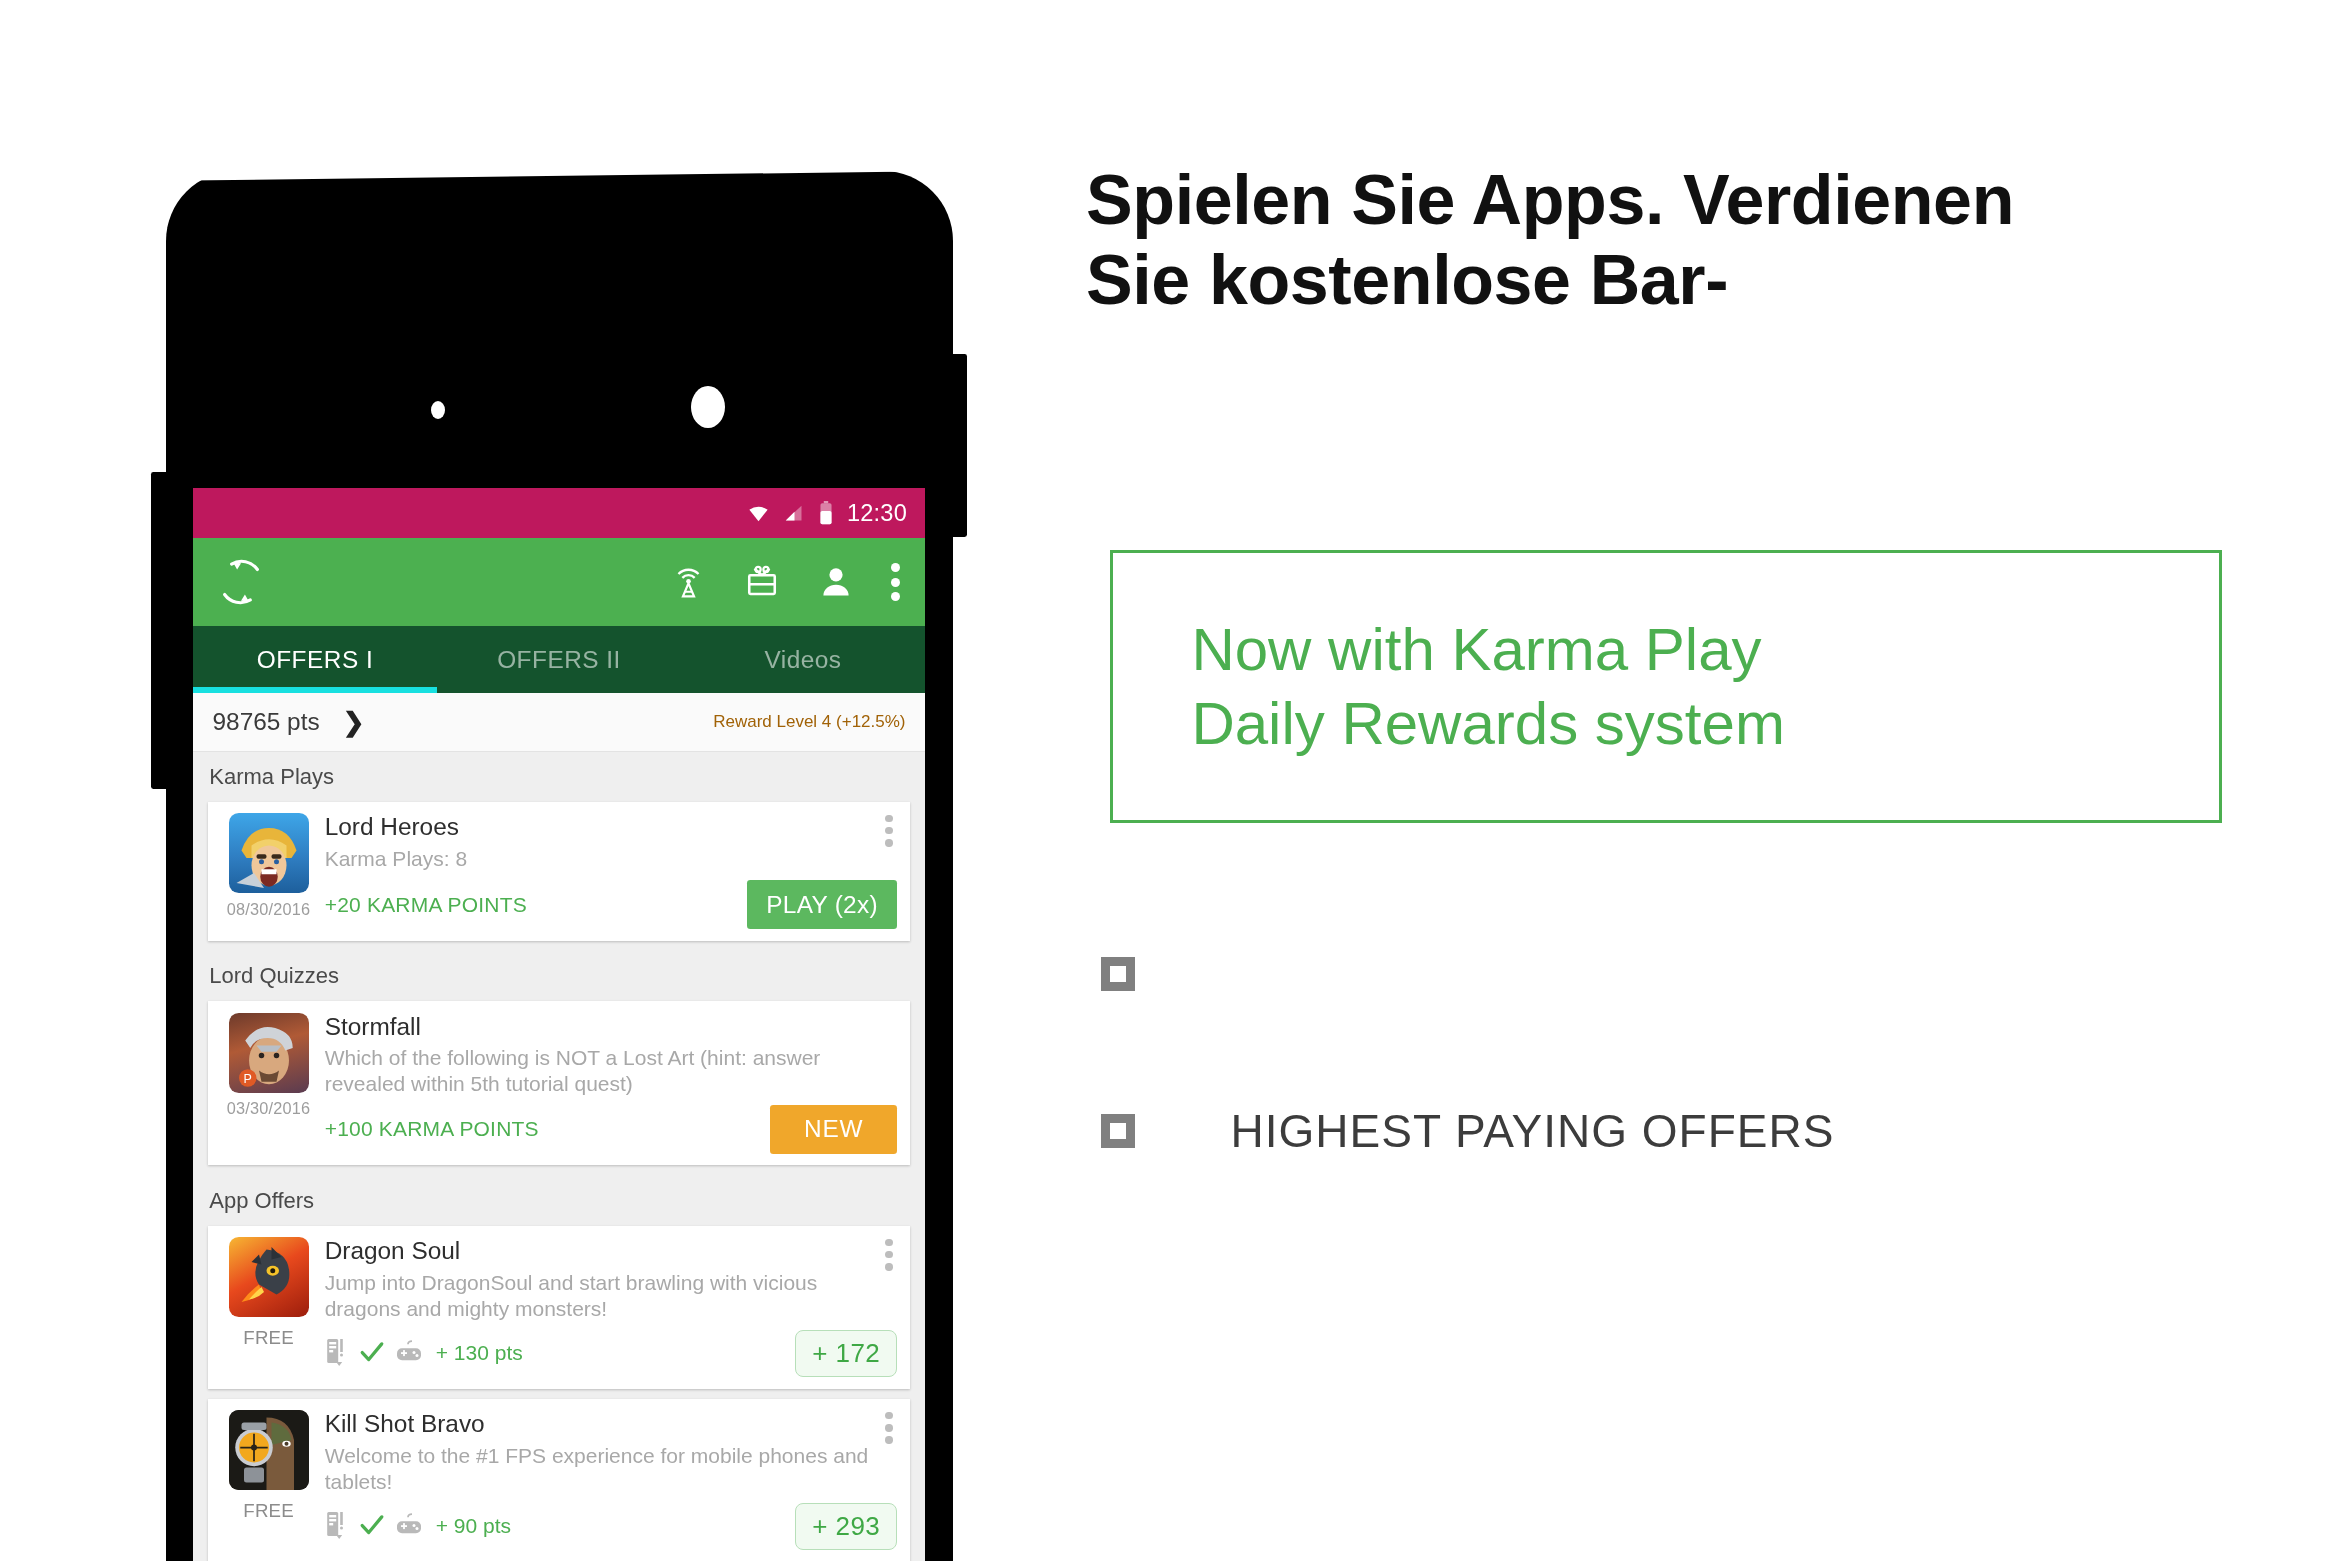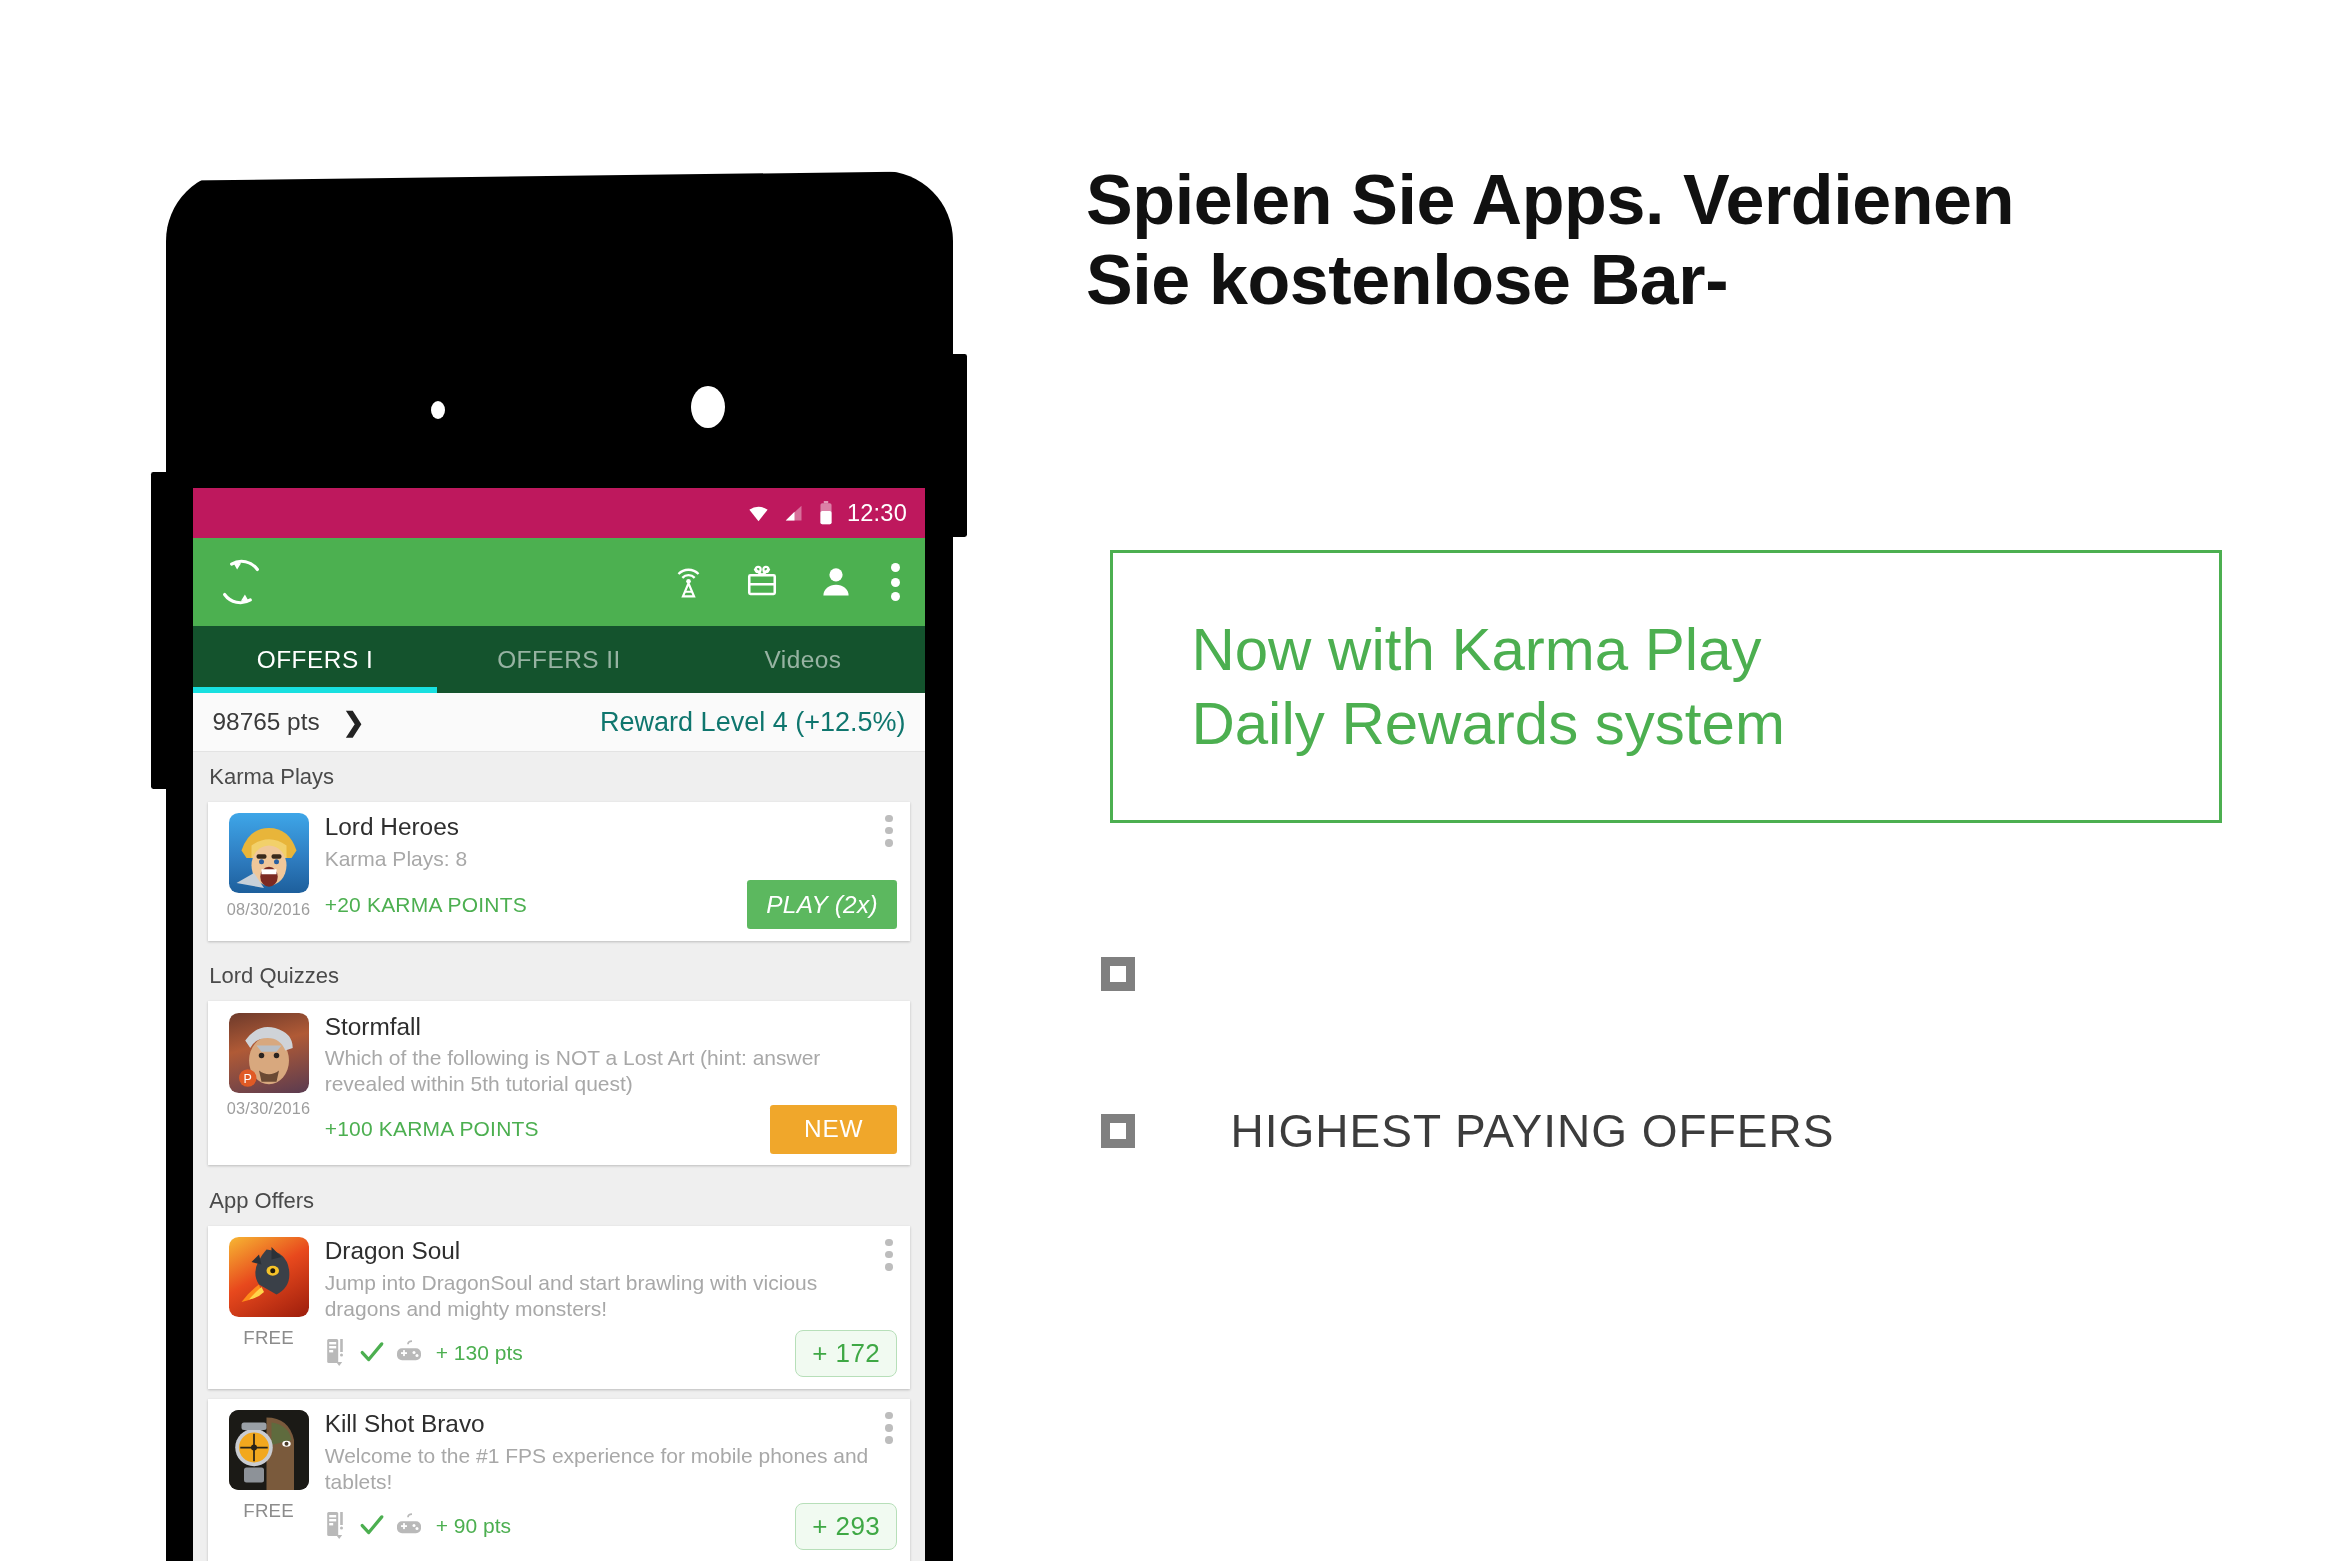--- a/index.html
+++ b/index.html
@@ -84,21 +84,21 @@
     background: #18e0e0;
   }
 
   .points-bar {
     height: 59px; background: #fafafa; border-bottom: 0.8px solid #e3e3e3;
     display: flex; align-items: center; padding: 0 19.5px;
   }
   .pts-value { font-size: 24.4px; color: #3a3a3a; }
   .pts-chevron { margin-left: 23px; font-size: 26px; color: #222; font-weight: bold; line-height: 1; }
   .pts-spacer { flex: 1; }
-  .pts-level { font-size: 27px; color: #0f766e; }
+  .pts-level { font-size: 17px; color: #a16207; }
 
   .scroll-area { height: 842px; background: #efefef; overflow: hidden; }
 
   .section-header {
     height: 50px; background: #efefef;
     display: flex; align-items: center; padding-left: 16.3px;
     font-size: 22px; color: #4a4a4a;
   }
 
   .card {
@@ -119,21 +119,21 @@
   .karma-points { font-size: 21px; color: #4caf50; letter-spacing: 0.2px; }
   .overflow-dots {
     position: absolute; right: 4.9px; top: 1.6px;
     display: flex; flex-direction: column; gap: 4.9px; align-items: center;
   }
   .overflow-dots i { width: 7.3px; height: 7.3px; border-radius: 50%; background: #bdbdbd; display: block; }
 
   .btn-play {
     background: #5cb85f; color: #fff; font-size: 24.4px;
     padding: 10.6px 19.5px; border-radius: 3.3px; letter-spacing: 0.3px;
-    border: none; cursor: pointer; font-style: italic;
+    border: none; cursor: pointer;
   }
   .btn-new {
     background: #f0a72b; color: #fff; font-size: 24.4px;
     padding: 10.6px 34px; border-radius: 3.3px; letter-spacing: 0.8px;
     border: none; cursor: pointer;
   }
   .btn-points {
     background: #f1faf1; color: #3fa845; font-size: 26px;
     padding: 7.3px 16.3px; border-radius: 8px; border: 0.8px solid #b7dfb9;
     letter-spacing: 0.4px; cursor: pointer;

